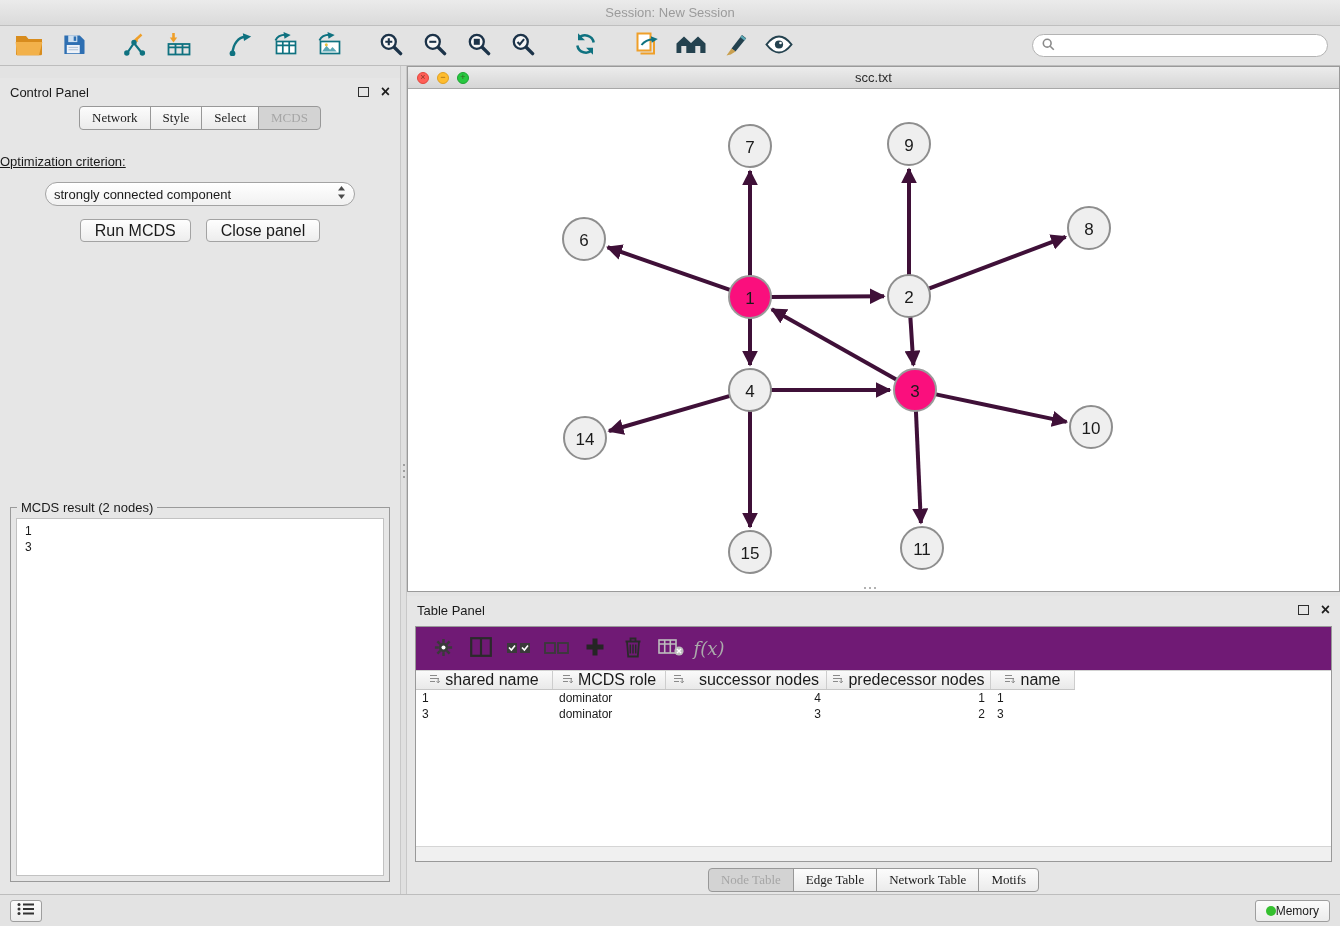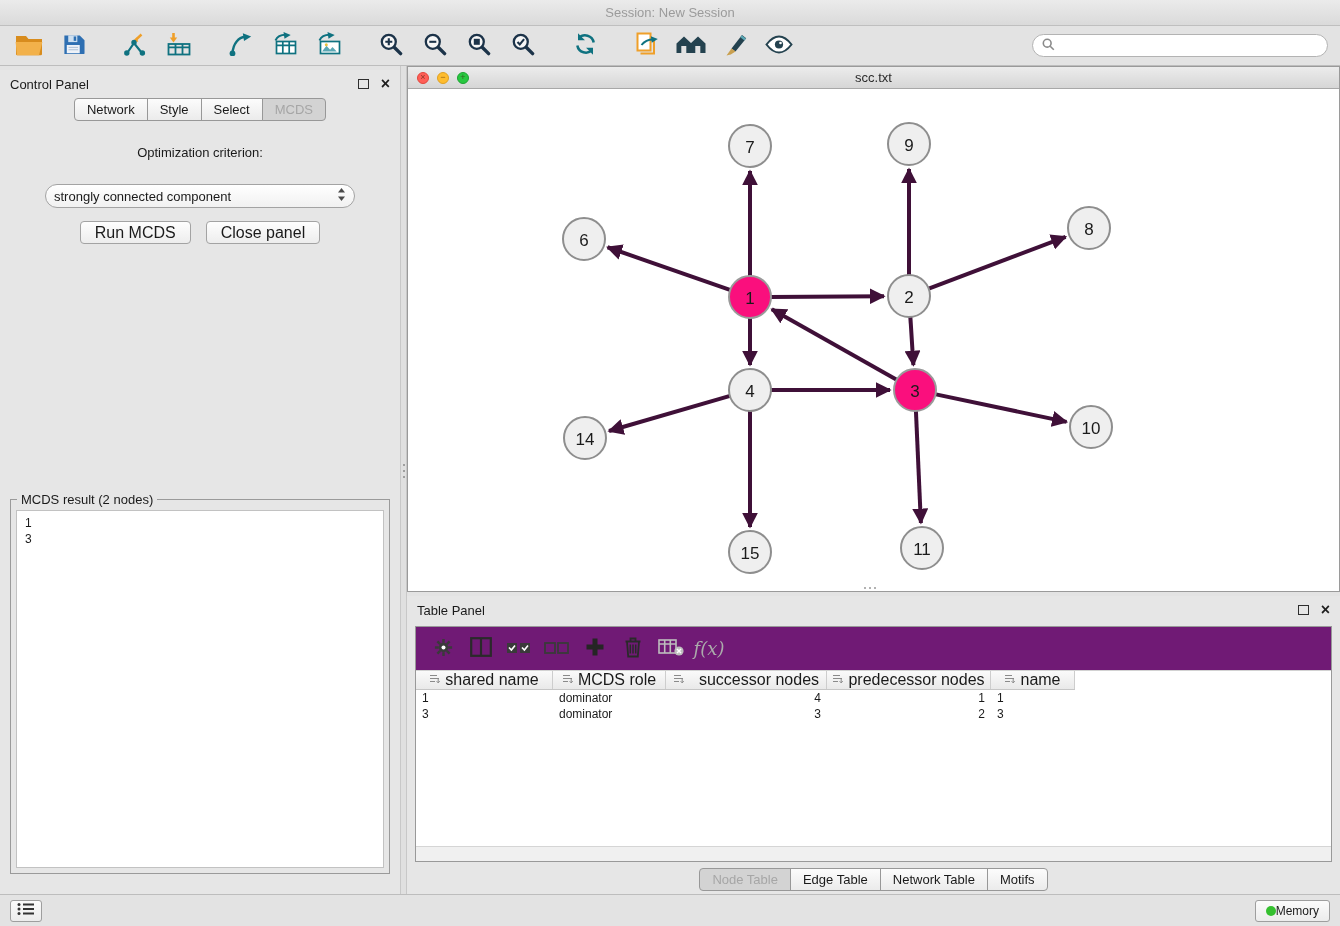--- a/index.html
+++ b/index.html
@@ -12,32 +12,32 @@
 
 .main-toolbar{position:absolute;top:26px;left:0;width:100%;height:40px;background:#e3e3e3;border-bottom:1px solid #bdbdbd;display:flex;align-items:center;padding:0 10px;}
 #main-toolbar-buttons{display:flex;align-items:center;gap:6px;}
 .tb-btn{width:38px;height:34px;display:flex;align-items:center;justify-content:center;border-radius:4px;}
 .tb-sep{width:12px;height:1px;}
 .search-wrap{margin-left:auto;margin-right:2px;}
 .search-field{width:296px;height:23px;background:#fff;border:1px solid #b3b3b3;border-radius:12px;display:flex;align-items:center;gap:5px;padding:0 9px;}
 .search-field input{flex:1;border:none;outline:none;background:transparent;font-size:12px;font-family:inherit;color:#333;}
 
 
-.control-panel{position:absolute;left:0;top:70px;width:400px;height:828px;background:#e6e6e6;}
+.control-panel{position:absolute;left:0;top:78px;width:400px;height:828px;background:#e6e6e6;}
 .panel-header{height:28px;display:flex;align-items:center;padding:0 10px;}
 .panel-header .spacer{flex:1;}
 .float-btn{width:11px;height:10px;border:1.5px solid #2e2e2e;margin-right:12px;background:transparent;}
 .close-btn{font-size:16px;font-weight:bold;color:#1e1e1e;line-height:1;}
 .cp-tabs,.tp-tabs-row{display:flex;justify-content:center;}
-.tab{padding:3px 12px;font-size:13px;border:1px solid #989898;background:linear-gradient(#fcfcfc,#ebebeb);margin-left:-1px;white-space:nowrap;}
+.tab{padding:3px 12px;font-size:13px;border:1px solid #989898;background:linear-gradient(#fcfcfc,#ebebeb);margin-left:-1px;white-space:nowrap;font-family:Liberation Serif, serif;}
 .tab:first-child{border-radius:4px 0 0 4px;margin-left:0;}
 .tab:last-child{border-radius:0 4px 4px 0;}
 .tab.active{background:#d3d3d3;color:#a6a6a6;}
-.opt-label{text-align:center;margin-top:24px;}
-.dropdown{width:310px;height:24px;margin:24px auto 0;border:1px solid #a3a3a3;border-radius:12px;background:linear-gradient(#ffffff,#f1f1f1);display:flex;align-items:center;padding:0 8px;}
+.opt-label{text-align:left;margin-top:24px;text-decoration:underline;}
+.dropdown{width:310px;height:24px;margin:13px auto 0;border:1px solid #a3a3a3;border-radius:12px;background:linear-gradient(#ffffff,#f1f1f1);display:flex;align-items:center;padding:0 8px;}
 .dropdown .dd-label{flex:1;}
 .cp-buttons{display:flex;justify-content:center;gap:15px;margin-top:13px;}
 .cp-btn{height:23px;padding:0 14px;border:1px solid #a3a3a3;border-radius:4px;background:linear-gradient(#fefefe,#ededed);font-size:16px;font-family:inherit;color:#1a1a1a;}
 .result-box{position:absolute;left:10px;top:429px;width:380px;height:375px;border:1px solid #9a9a9a;}
 .result-title{position:absolute;top:-8px;left:6px;background:#e6e6e6;padding:0 4px;}
 .result-inner{position:absolute;left:5px;top:10px;right:5px;bottom:5px;background:#fff;border:1px solid #c2c2c2;padding:4px 8px;font-size:12px;line-height:16px;overflow:hidden;}
 
 
 .v-splitter{position:absolute;left:400px;top:66px;width:7px;height:828px;background:#e0e0e0;border-left:1px solid #c8c8c8;border-right:1px solid #c8c8c8;}
 .v-grip{position:absolute;left:2px;top:398px;display:flex;flex-direction:column;gap:4px;}

